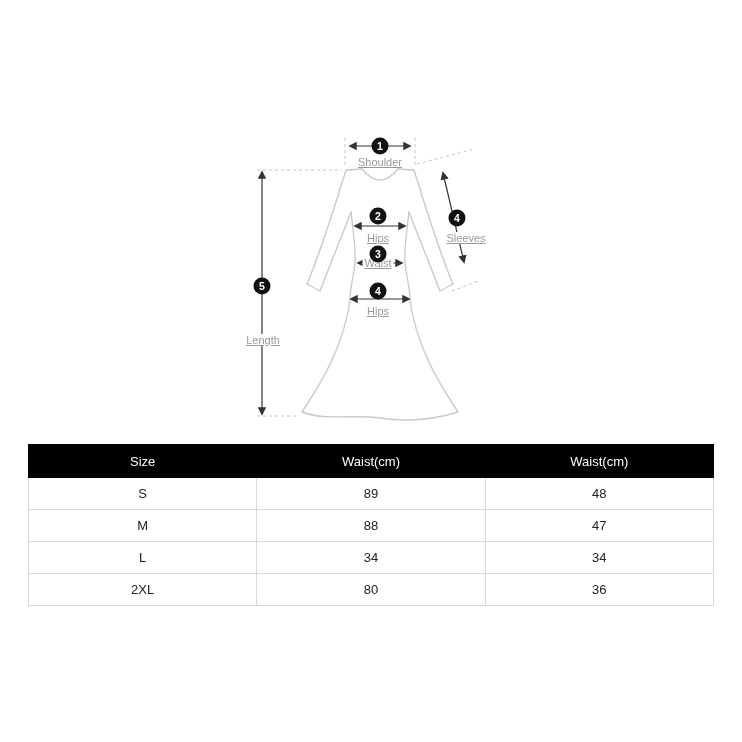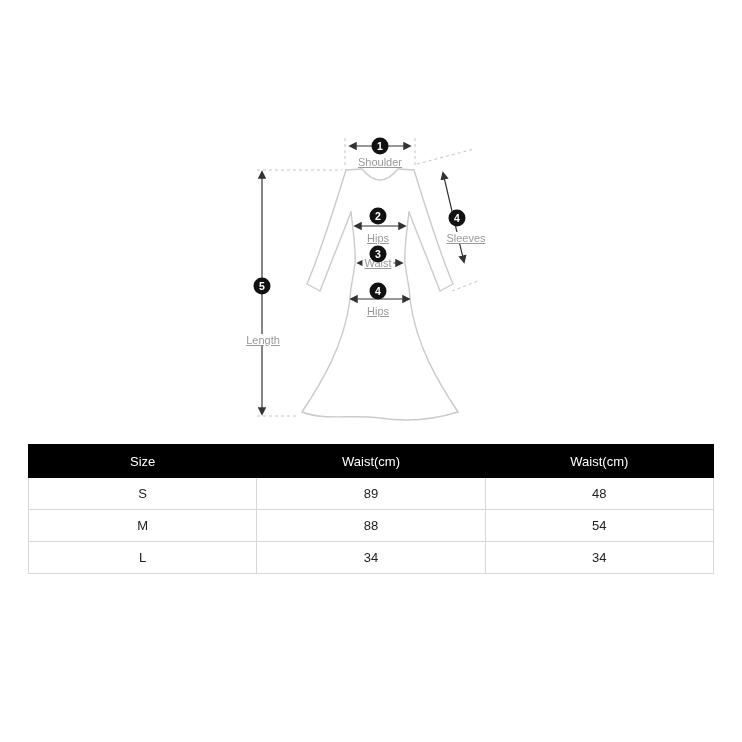--- a/index.html
+++ b/index.html
@@ -145,23 +145,28 @@
     </thead>
     <tbody>
       <tr>
         <td>S</td>
         <td>89</td>
         <td>48</td>
       </tr>
       <tr>
         <td>M</td>
         <td>88</td>
-        <td>54</td>
+        <td>47</td>
       </tr>
       <tr>
         <td>L</td>
         <td>34</td>
         <td>34</td>
+      </tr>
+      <tr>
+        <td>2XL</td>
+        <td>80</td>
+        <td>36</td>
       </tr>
     </tbody>
   </table>
 
 </div>
 
 </body></html>

